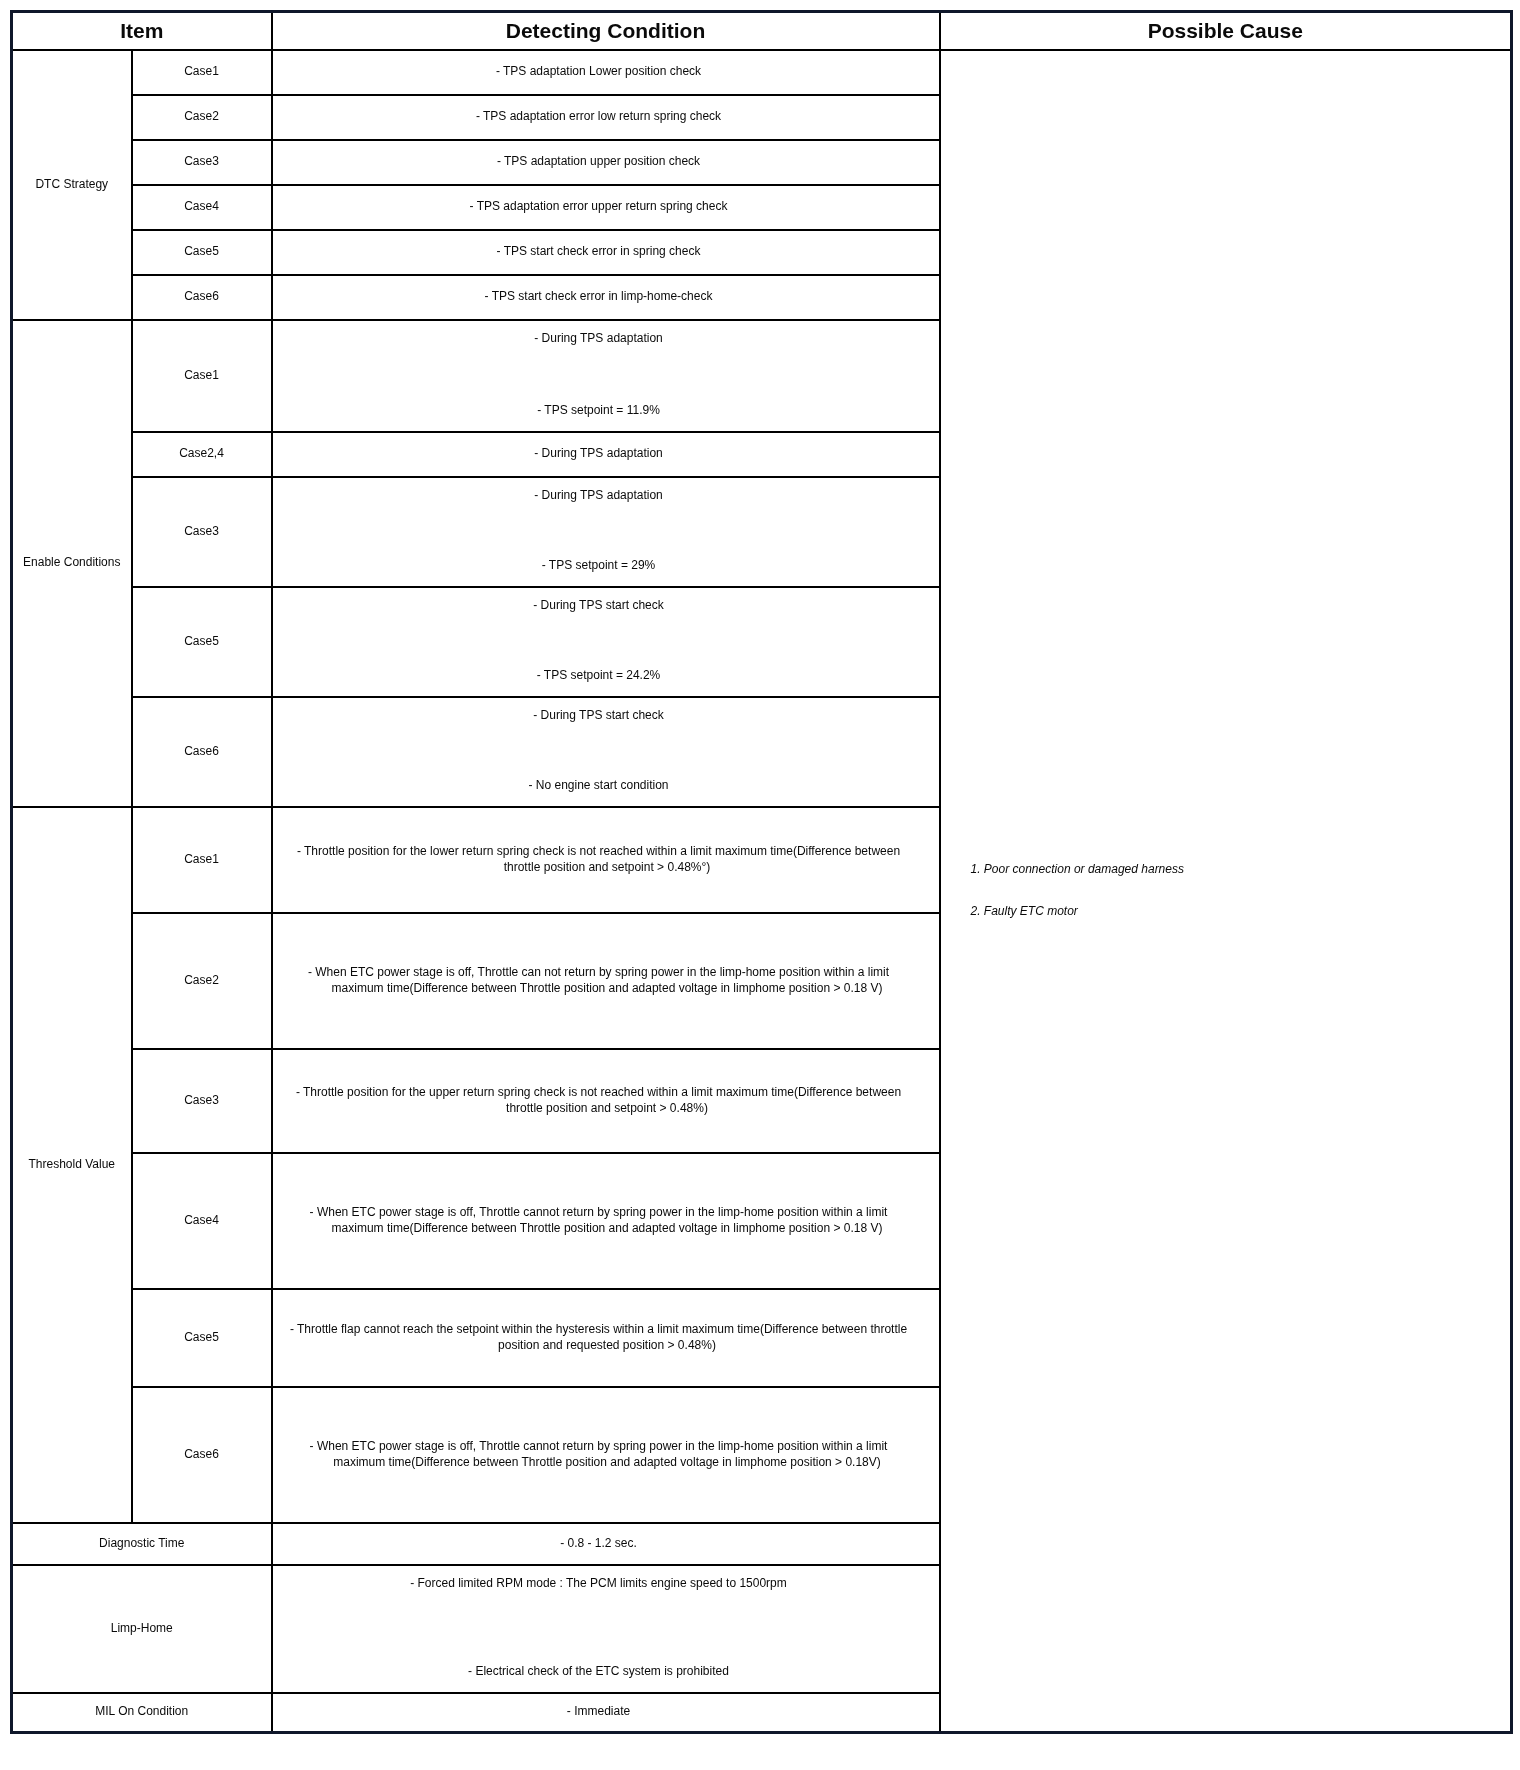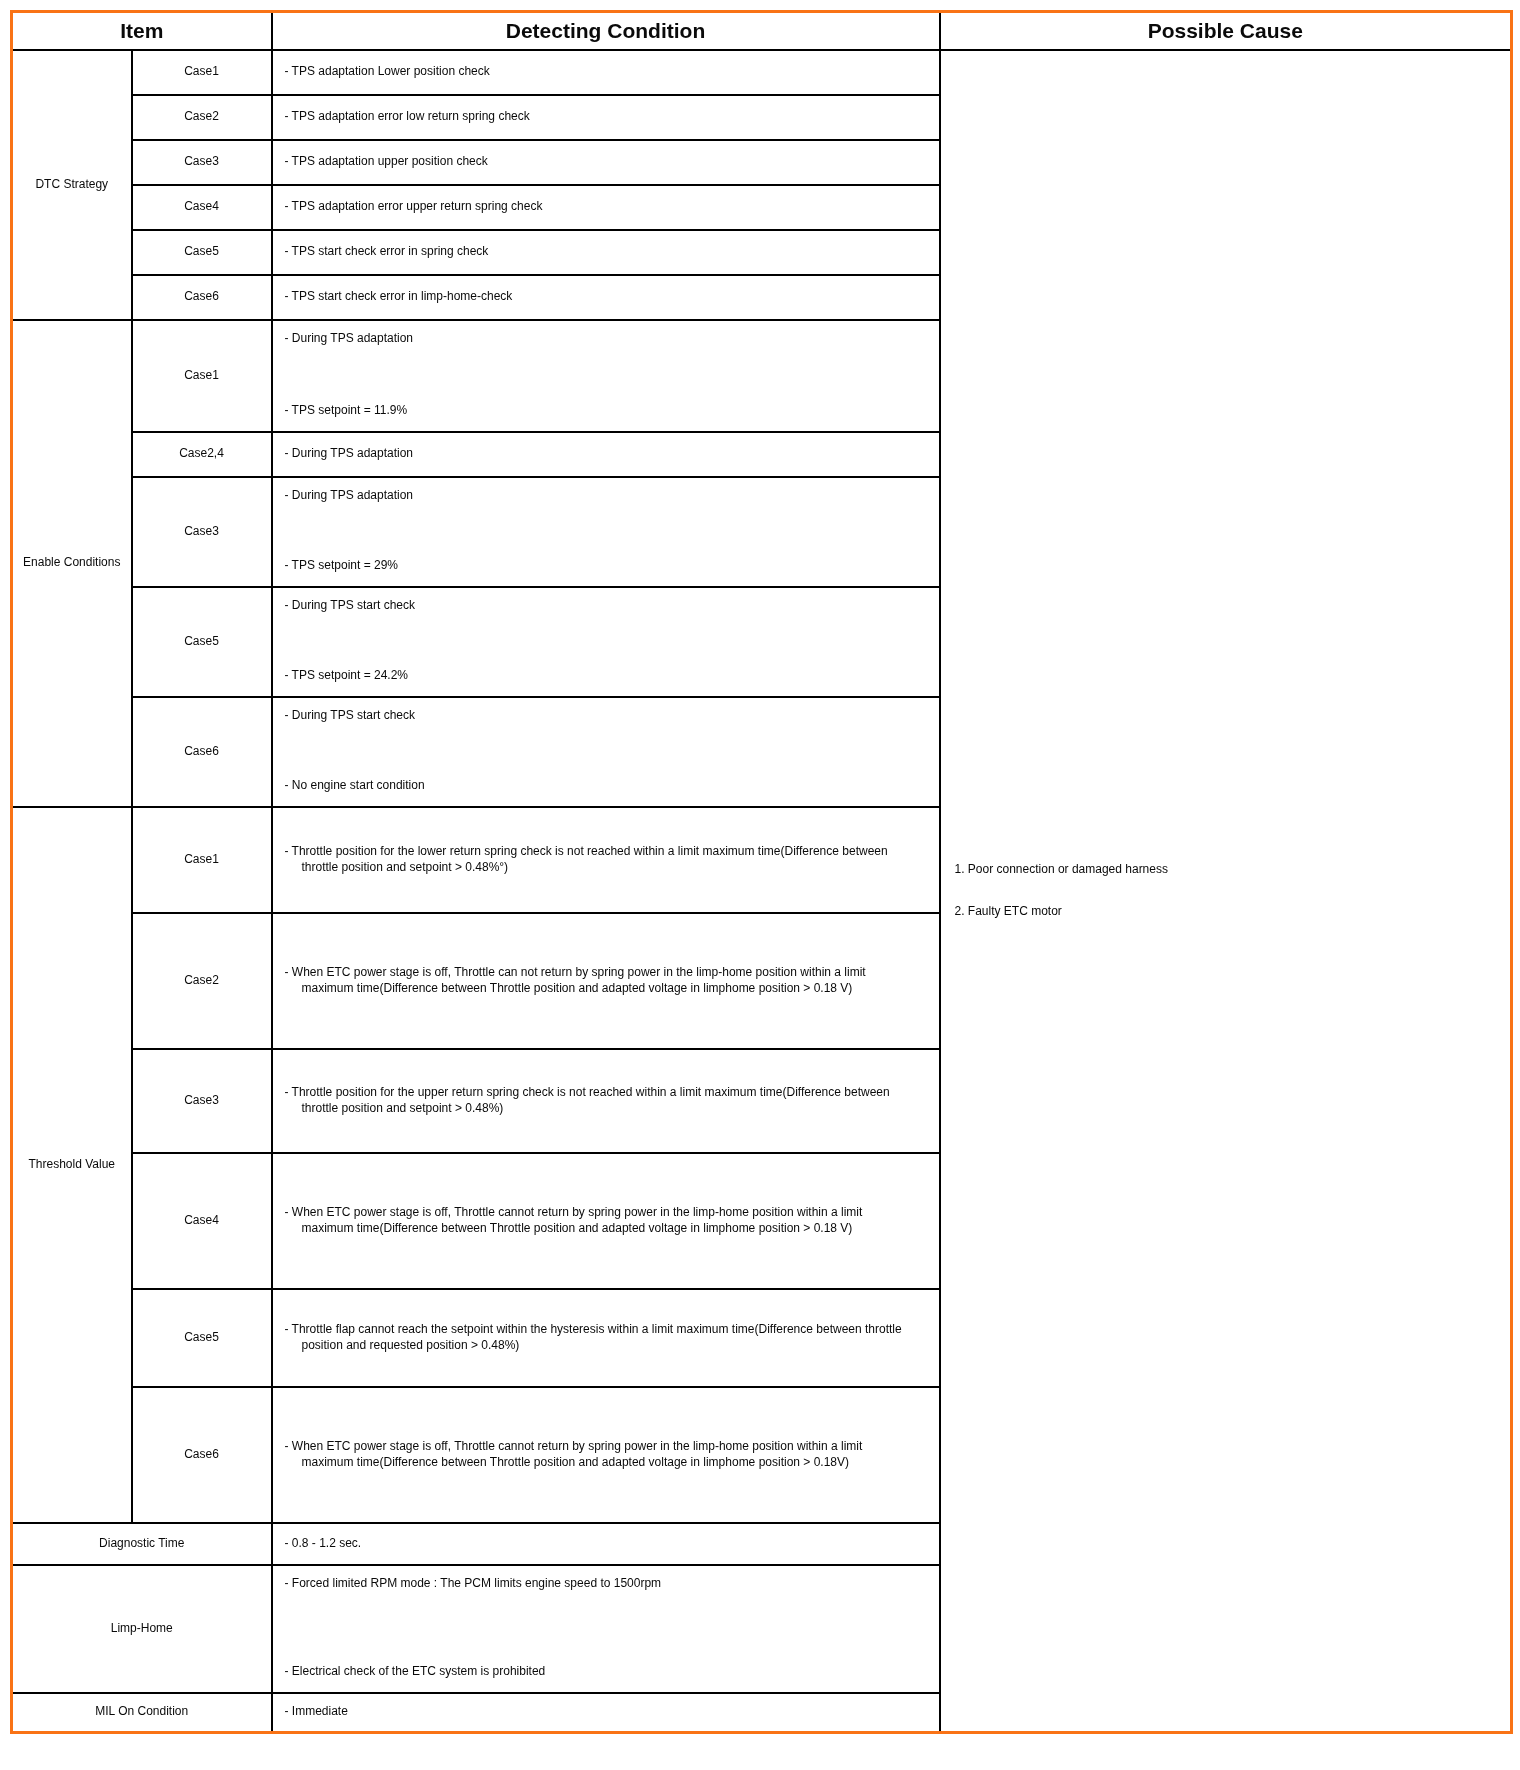--- a/index.html
+++ b/index.html
@@ -8,21 +8,21 @@
     font-family: "Liberation Sans", "DejaVu Sans", sans-serif;
     color: #0a0a0a;
     width: 1520px;
   }
   .page { padding: 10px; }
 
   table.dtc-table {
     border-collapse: collapse;
     table-layout: fixed;
     width: 1500px;
-    border: 3px solid #f97316;
+    border: 3px solid #0f172a;
     background: #fff;
   }
   th, td { border: 2px solid #000; }
 
   th {
     font-size: 21px;
     font-weight: bold;
     text-align: center;
     padding: 5px 4px;
     vertical-align: middle;
@@ -36,39 +36,41 @@
   }
   .case-cell {
     text-align: center;
     vertical-align: middle;
     padding: 4px 6px;
     white-space: nowrap;
   }
   .cond-cell {
     vertical-align: middle;
     padding: 8px 26px 8px 12px;
+    text-align: center;
   }
   .cond-line {
     padding-left: 17px;
     text-indent: -17px;
   }
 
   
   td.spread-cell { padding: 0; vertical-align: top; }
   .spread {
     height: 100%;
     display: flex;
     flex-direction: column;
     justify-content: space-between;
     padding: 10px 26px 12px 12px;
   }
 
   .pc-cell {
     vertical-align: middle;
-    padding: 8px 14px;
+    padding: 8px 30px;
+    font-style: italic;
   }
   .pc-list { max-width: 330px; }
   .pc-item {
     padding-left: 24px;
     text-indent: -24px;
   }
   .pc-item + .pc-item { margin-top: 26px; }
 </style>
 </head>
 <body>

